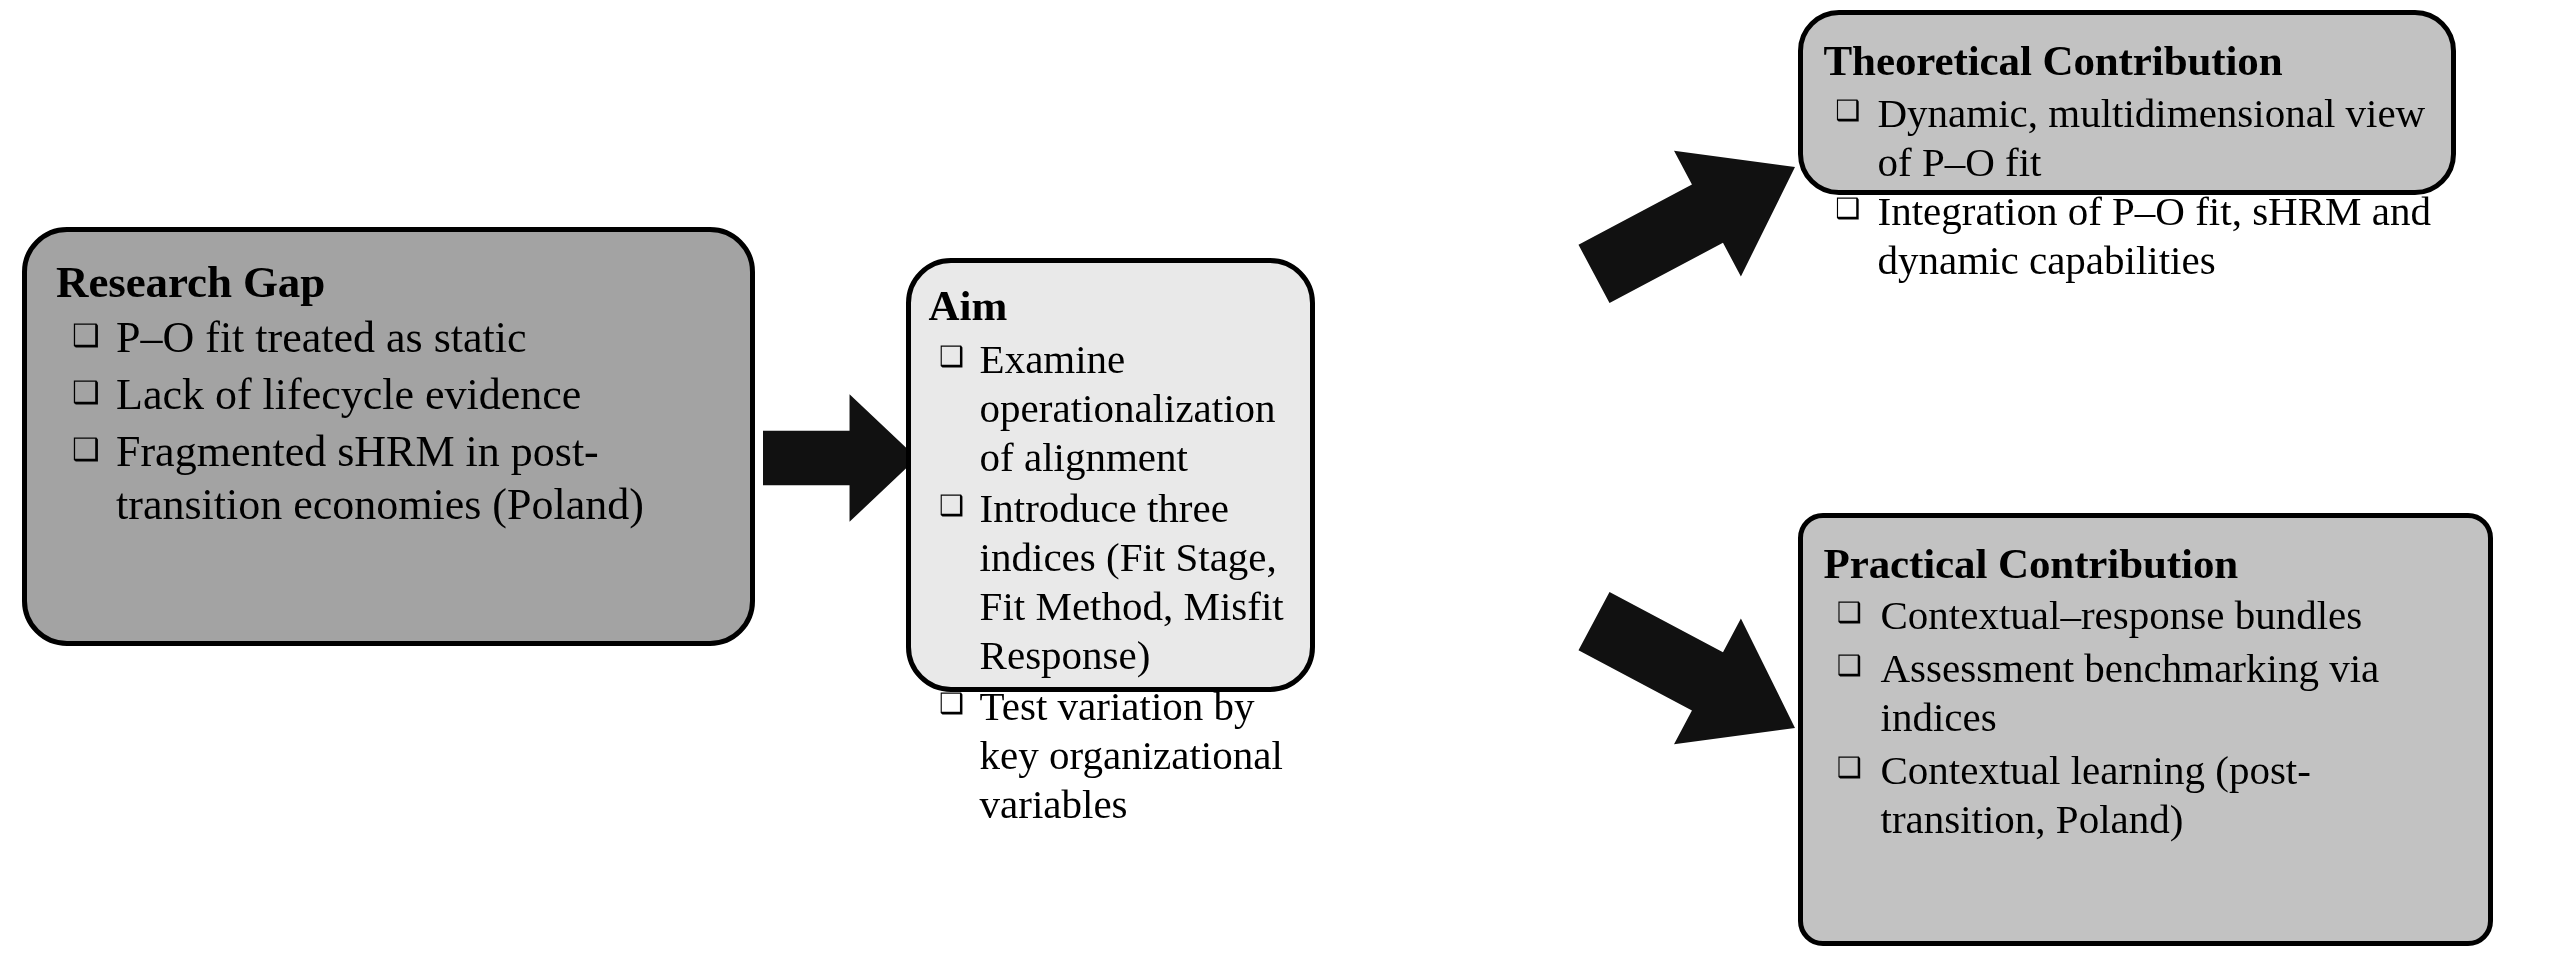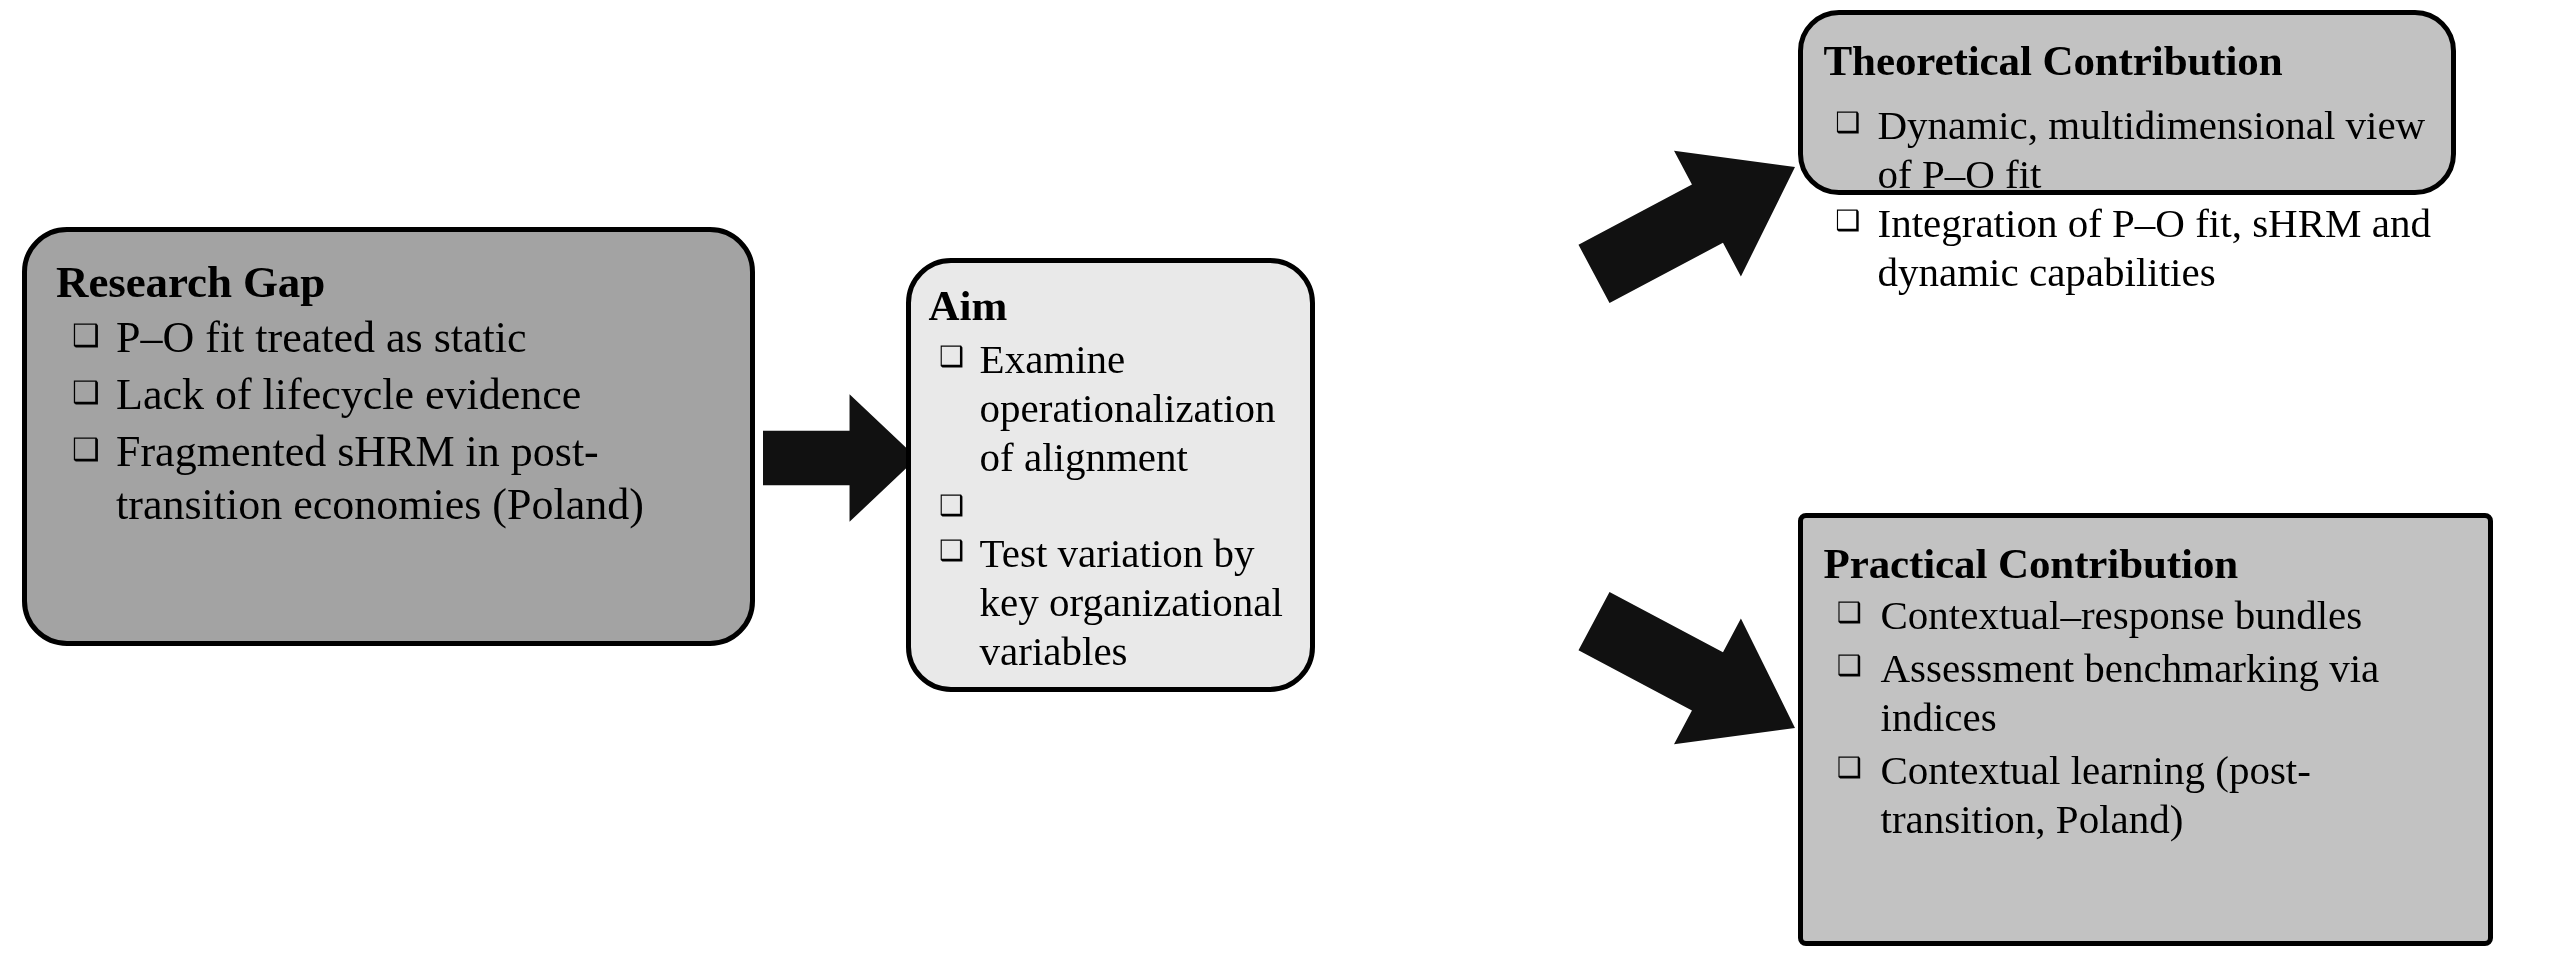--- a/index.html
+++ b/index.html
@@ -77,29 +77,29 @@
   #node-aim .node-title { font-size: 43px; }
   #node-aim .bullet { font-size: 41px; line-height: 1.2; margin-bottom: 1.5px; }
   #node-aim .bullet-marker { width: 51px; padding-left: 10.3px; font-size: 28px; line-height: 1.55; }
 
   #node-theoretical {
     left: 1798px; top: 10.3px;
     width: 658px;  height: 185px;
     padding: 22px 19px 13.2px 20.5px;
     border-radius: 41px;
   }
-  #node-theoretical .node-title { font-size: 43px; margin-bottom: 16px; }
+  #node-theoretical .node-title { font-size: 43px; margin-bottom: 4px; }
   #node-theoretical .bullet { font-size: 41px; line-height: 1.19; margin-bottom: 0; }
   #node-theoretical .bullet-marker { width: 54px; padding-left: 11.7px; font-size: 28px; line-height: 1.55; }
 
   #node-practical {
     left: 1798px; top: 513px;
     width: 695px;  height: 433px;
     padding: 22px 19px 13.2px 20.5px;
-    border-radius: 8px;
+    border-radius: 25px;
   }
   #node-practical .node-title { font-size: 43px; margin-bottom: 2.9px; }
   #node-practical .bullet { font-size: 41px; line-height: 1.21; margin-bottom: 2.9px; }
   #node-practical .bullet-marker { width: 57px; padding-left: 13.2px; font-size: 28px; line-height: 1.55; }
 
   
   .arrow {
     position: absolute;
   }
   #arrow-gap-to-aim  { left: 763px; top: 381px;  width: 154px; height: 154px; }
@@ -138,20 +138,21 @@
 
   <div class="node shaded-light" id="node-aim">
     <div class="node-title">Aim</div>
     <ul class="bullets">
       <li class="bullet">
         <span class="bullet-marker">❑</span>
         <span class="bullet-text">Examine operationalization of alignment</span>
       </li>
       <li class="bullet">
         <span class="bullet-marker">❑</span>
+        <span class="bullet-text">Introduce three indices (Fit Stage, Fit Method, Misfit Response)</span>
       </li>
       <li class="bullet">
         <span class="bullet-marker">❑</span>
         <span class="bullet-text">Test variation by key organizational variables</span>
       </li>
     </ul>
   </div>
 
   <div class="arrow" id="arrow-aim-to-theo">
     <svg viewBox="0 0 350 290" xmlns="http://www.w3.org/2000/svg">

